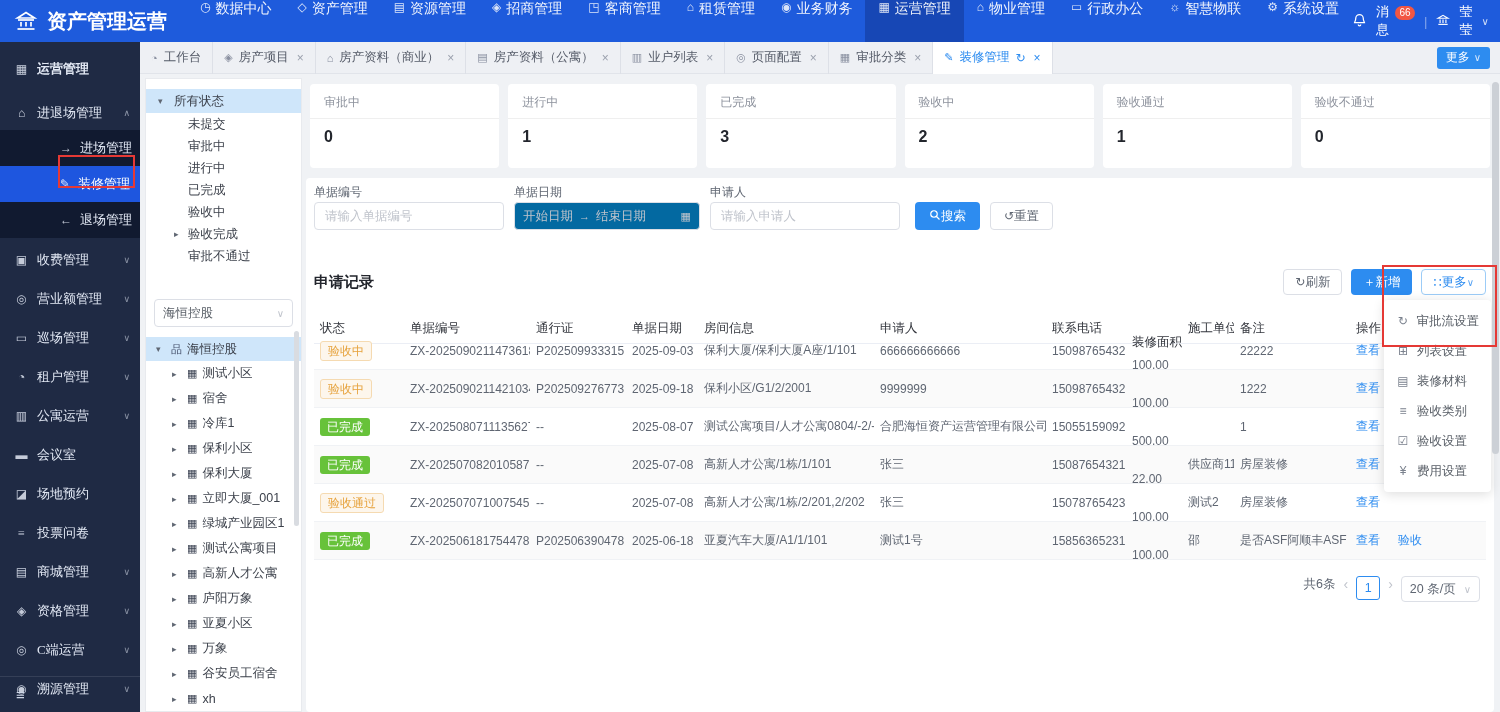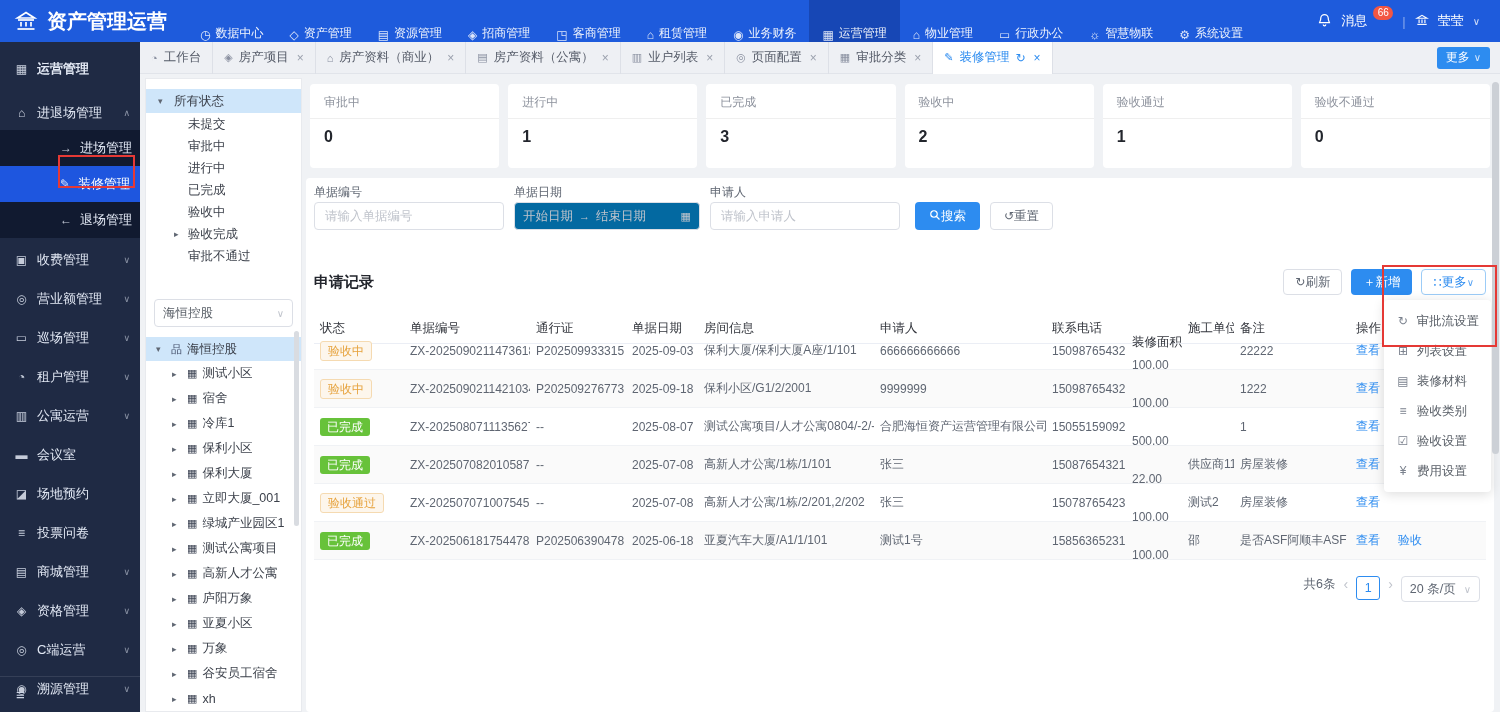--- a/index.html
+++ b/index.html
@@ -4,33 +4,33 @@
 <style>
   * { margin:0; padding:0; box-sizing:border-box; }
   html,body { width:1500px; height:712px; overflow:hidden; font-family:"Liberation Sans","DejaVu Sans",sans-serif; font-size:13px; background:#f0f2f5; position:relative; }
   body { position:relative; }
 
   
   .topnav { position:absolute; left:0; top:0; width:1500px; height:42px; background:#1e5bdc; display:flex; align-items:center; color:#fff; z-index:10; }
   .brand { display:flex; align-items:center; gap:9px; padding:0 20px 0 14px; font-weight:bold; font-size:20px; white-space:nowrap; }
   .brand svg { display:block; }
   .topmenu { display:flex; height:42px; }
-  .topmenu-item { display:flex; align-items:flex-end; gap:5px; padding:0 13px; height:42px; font-size:12px; color:rgba(255,255,255,.93); cursor:pointer; white-space:nowrap; }
+  .topmenu-item { display:flex; align-items:flex-start; gap:5px; padding:0 13px; height:42px; font-size:14px; color:rgba(255,255,255,.93); cursor:pointer; white-space:nowrap; }
   .topmenu-item.active { background:#1747b5; }
   .topmenu-item .ic { font-size:12px; opacity:.9; }
   .top-right { margin-left:auto; display:flex; align-items:center; gap:9px; padding-right:20px; }
   .msg-badge { background:#f25643; color:#fff; font-size:10px; line-height:14px; min-width:20px; text-align:center; border-radius:9px; padding:0 4px; transform:translateY(-8px); margin-left:-3px; }
   .top-sep { color:rgba(255,255,255,.45); }
   .chev-txt { font-size:10px; opacity:.8; }
 
   
   .sidebar { position:absolute; left:0; top:42px; width:140px; height:670px; background:#1f2a44; color:#e2e8f4; z-index:5; padding-top:8px; }
   .side-item { display:flex; align-items:center; height:34px; padding:0 10px 0 14px; gap:8px; cursor:pointer; white-space:nowrap; }
   .side-item.root { height:38px; margin-bottom:8px; font-weight:bold; }
-  .side-item.group { margin-top:5px; }
+  .side-item.group { margin-top:5px;font-family:Liberation Serif, serif; }
   .side-item .ic { width:15px; text-align:center; font-size:12px; opacity:.85; }
   .side-item .lbl { flex:1; font-size:13px; }
   .side-item .chev { font-size:9px; opacity:.55; }
   .side-item.sub { height:36px; margin-top:0; background:#111a30; padding-left:60px; }
   .side-item.sub .ic { width:14px; }
   .side-item.sub.active { background:#1e56df; color:#fff; }
   .side-foot { position:absolute; left:0; bottom:0; width:140px; height:36px; border-top:1px solid rgba(255,255,255,.1); display:flex; align-items:center; padding:0 16px; font-size:15px; color:#cdd5e6; cursor:pointer; }
 
   
   .tabbar { position:absolute; left:140px; top:42px; width:1360px; height:32px; background:#eef0f4; border-bottom:1px solid #e1e4ea; display:flex; align-items:center; z-index:6; }

